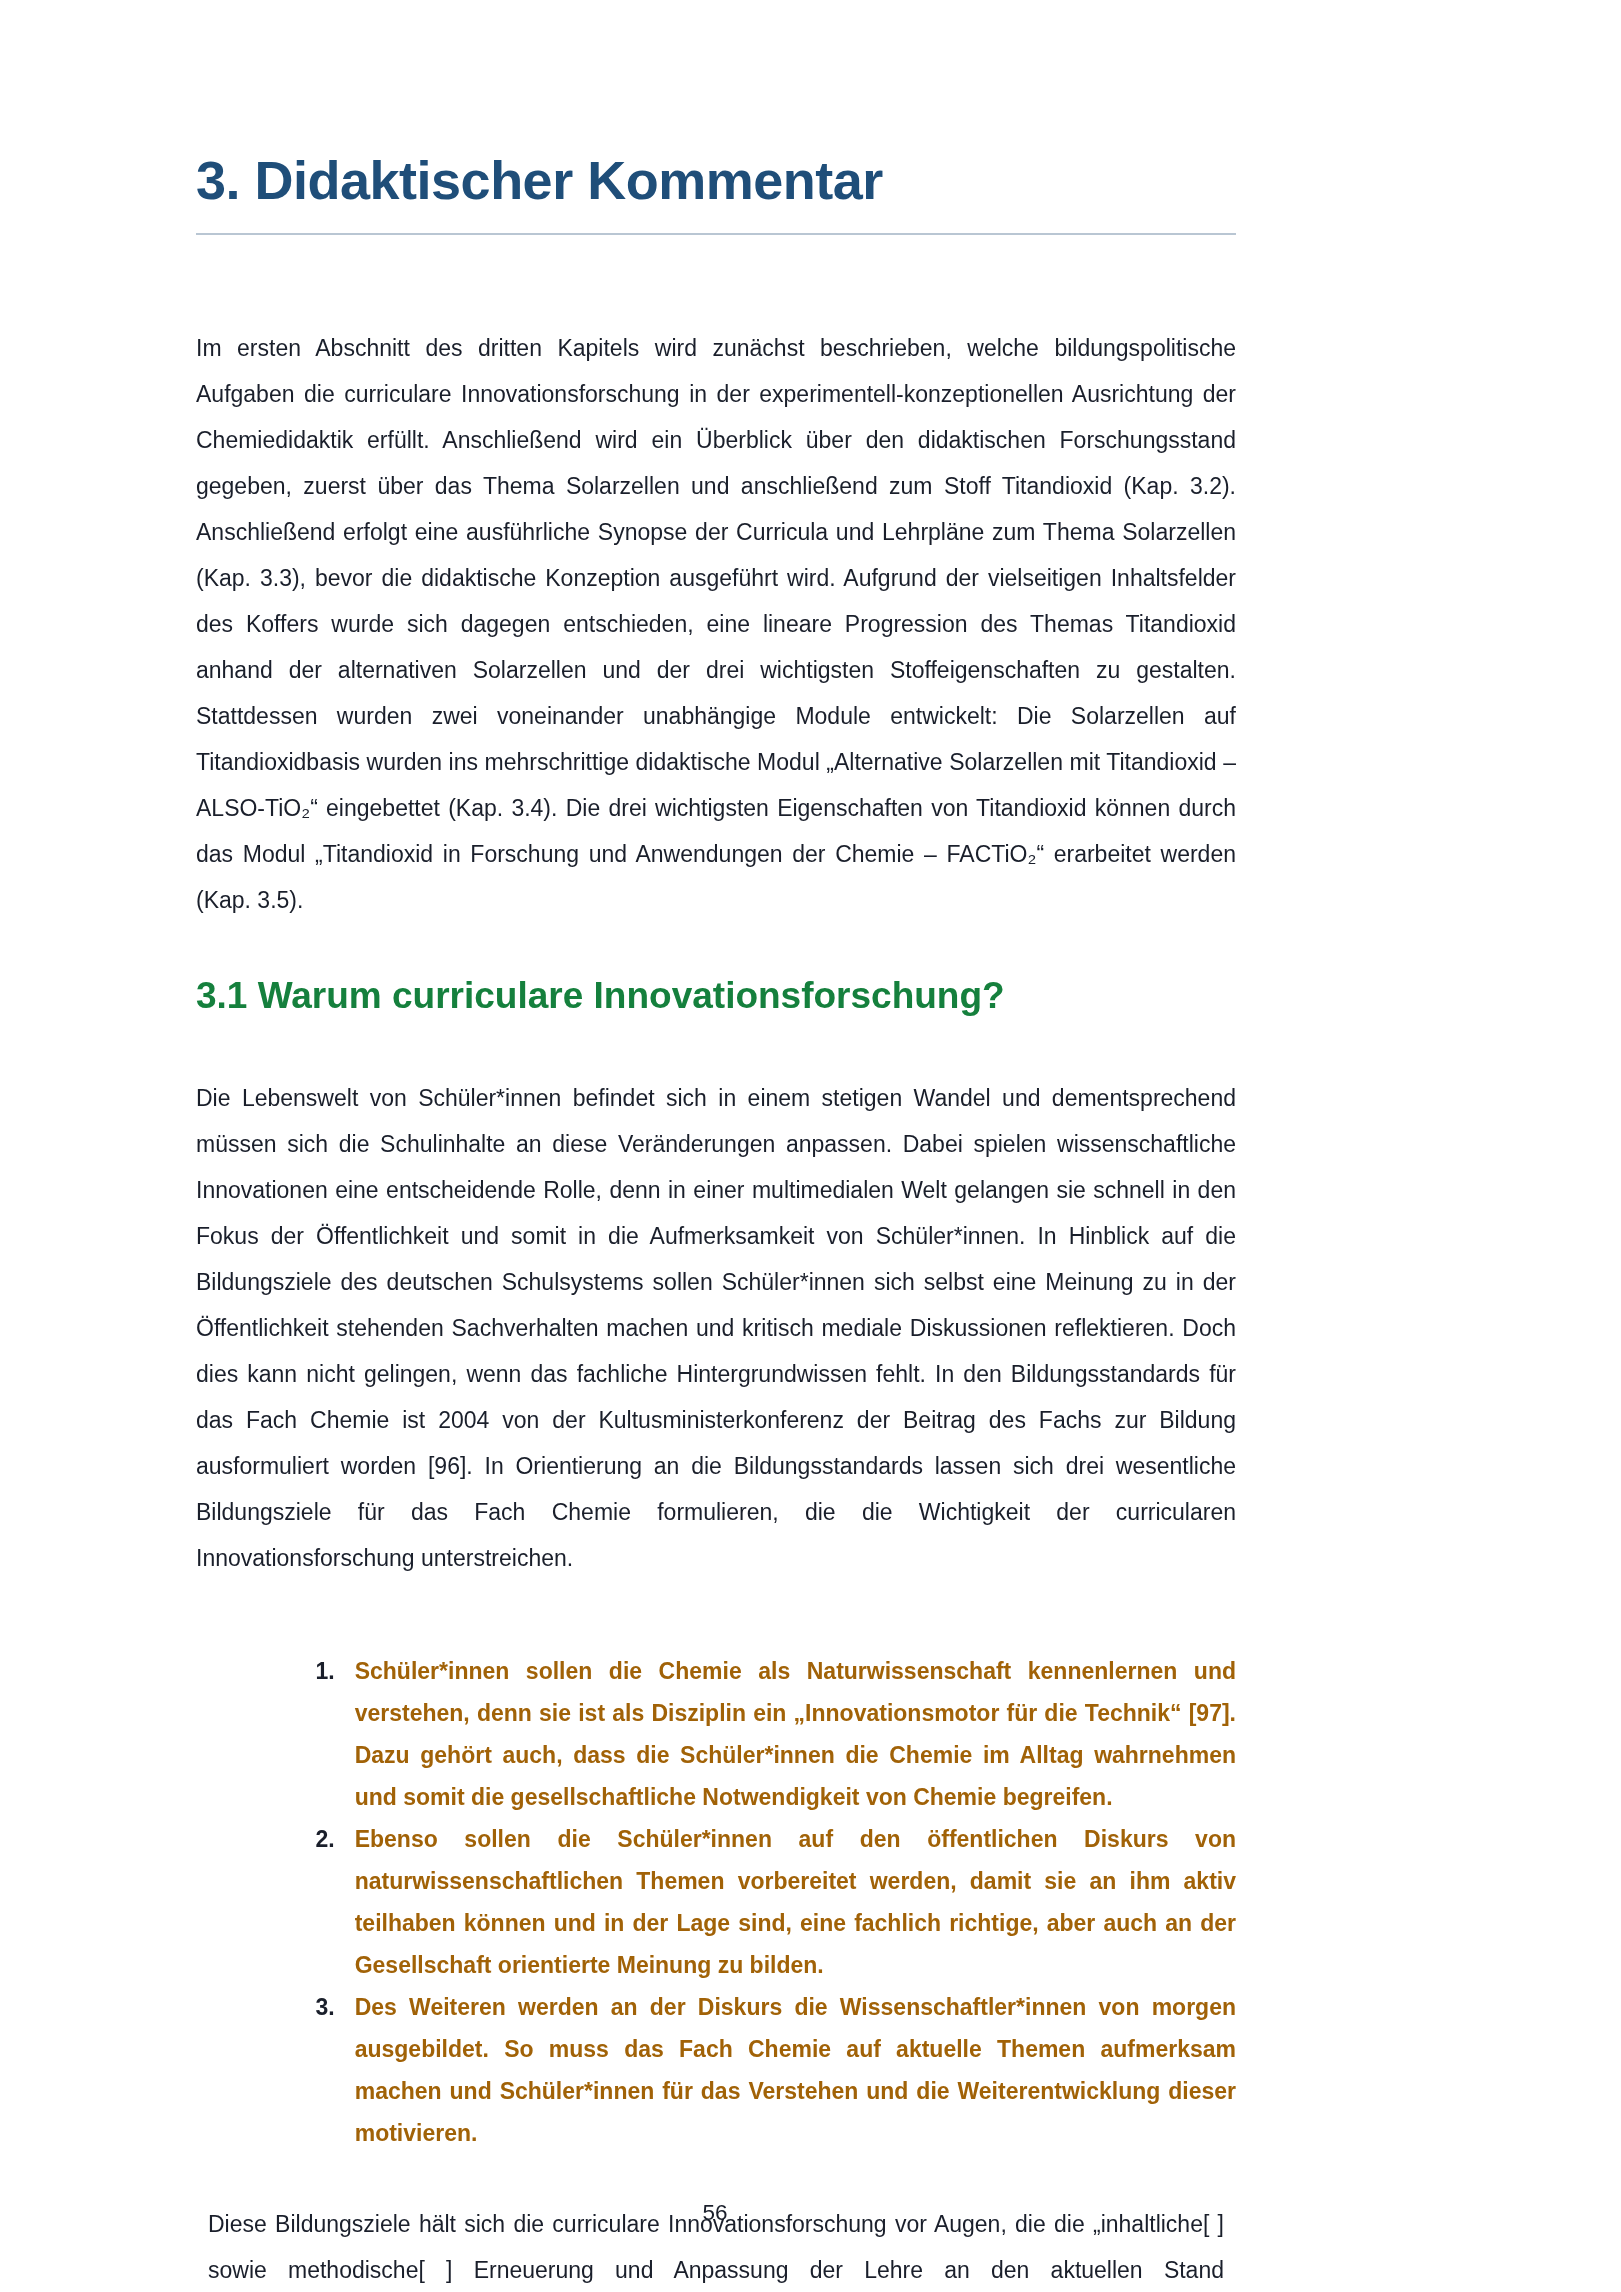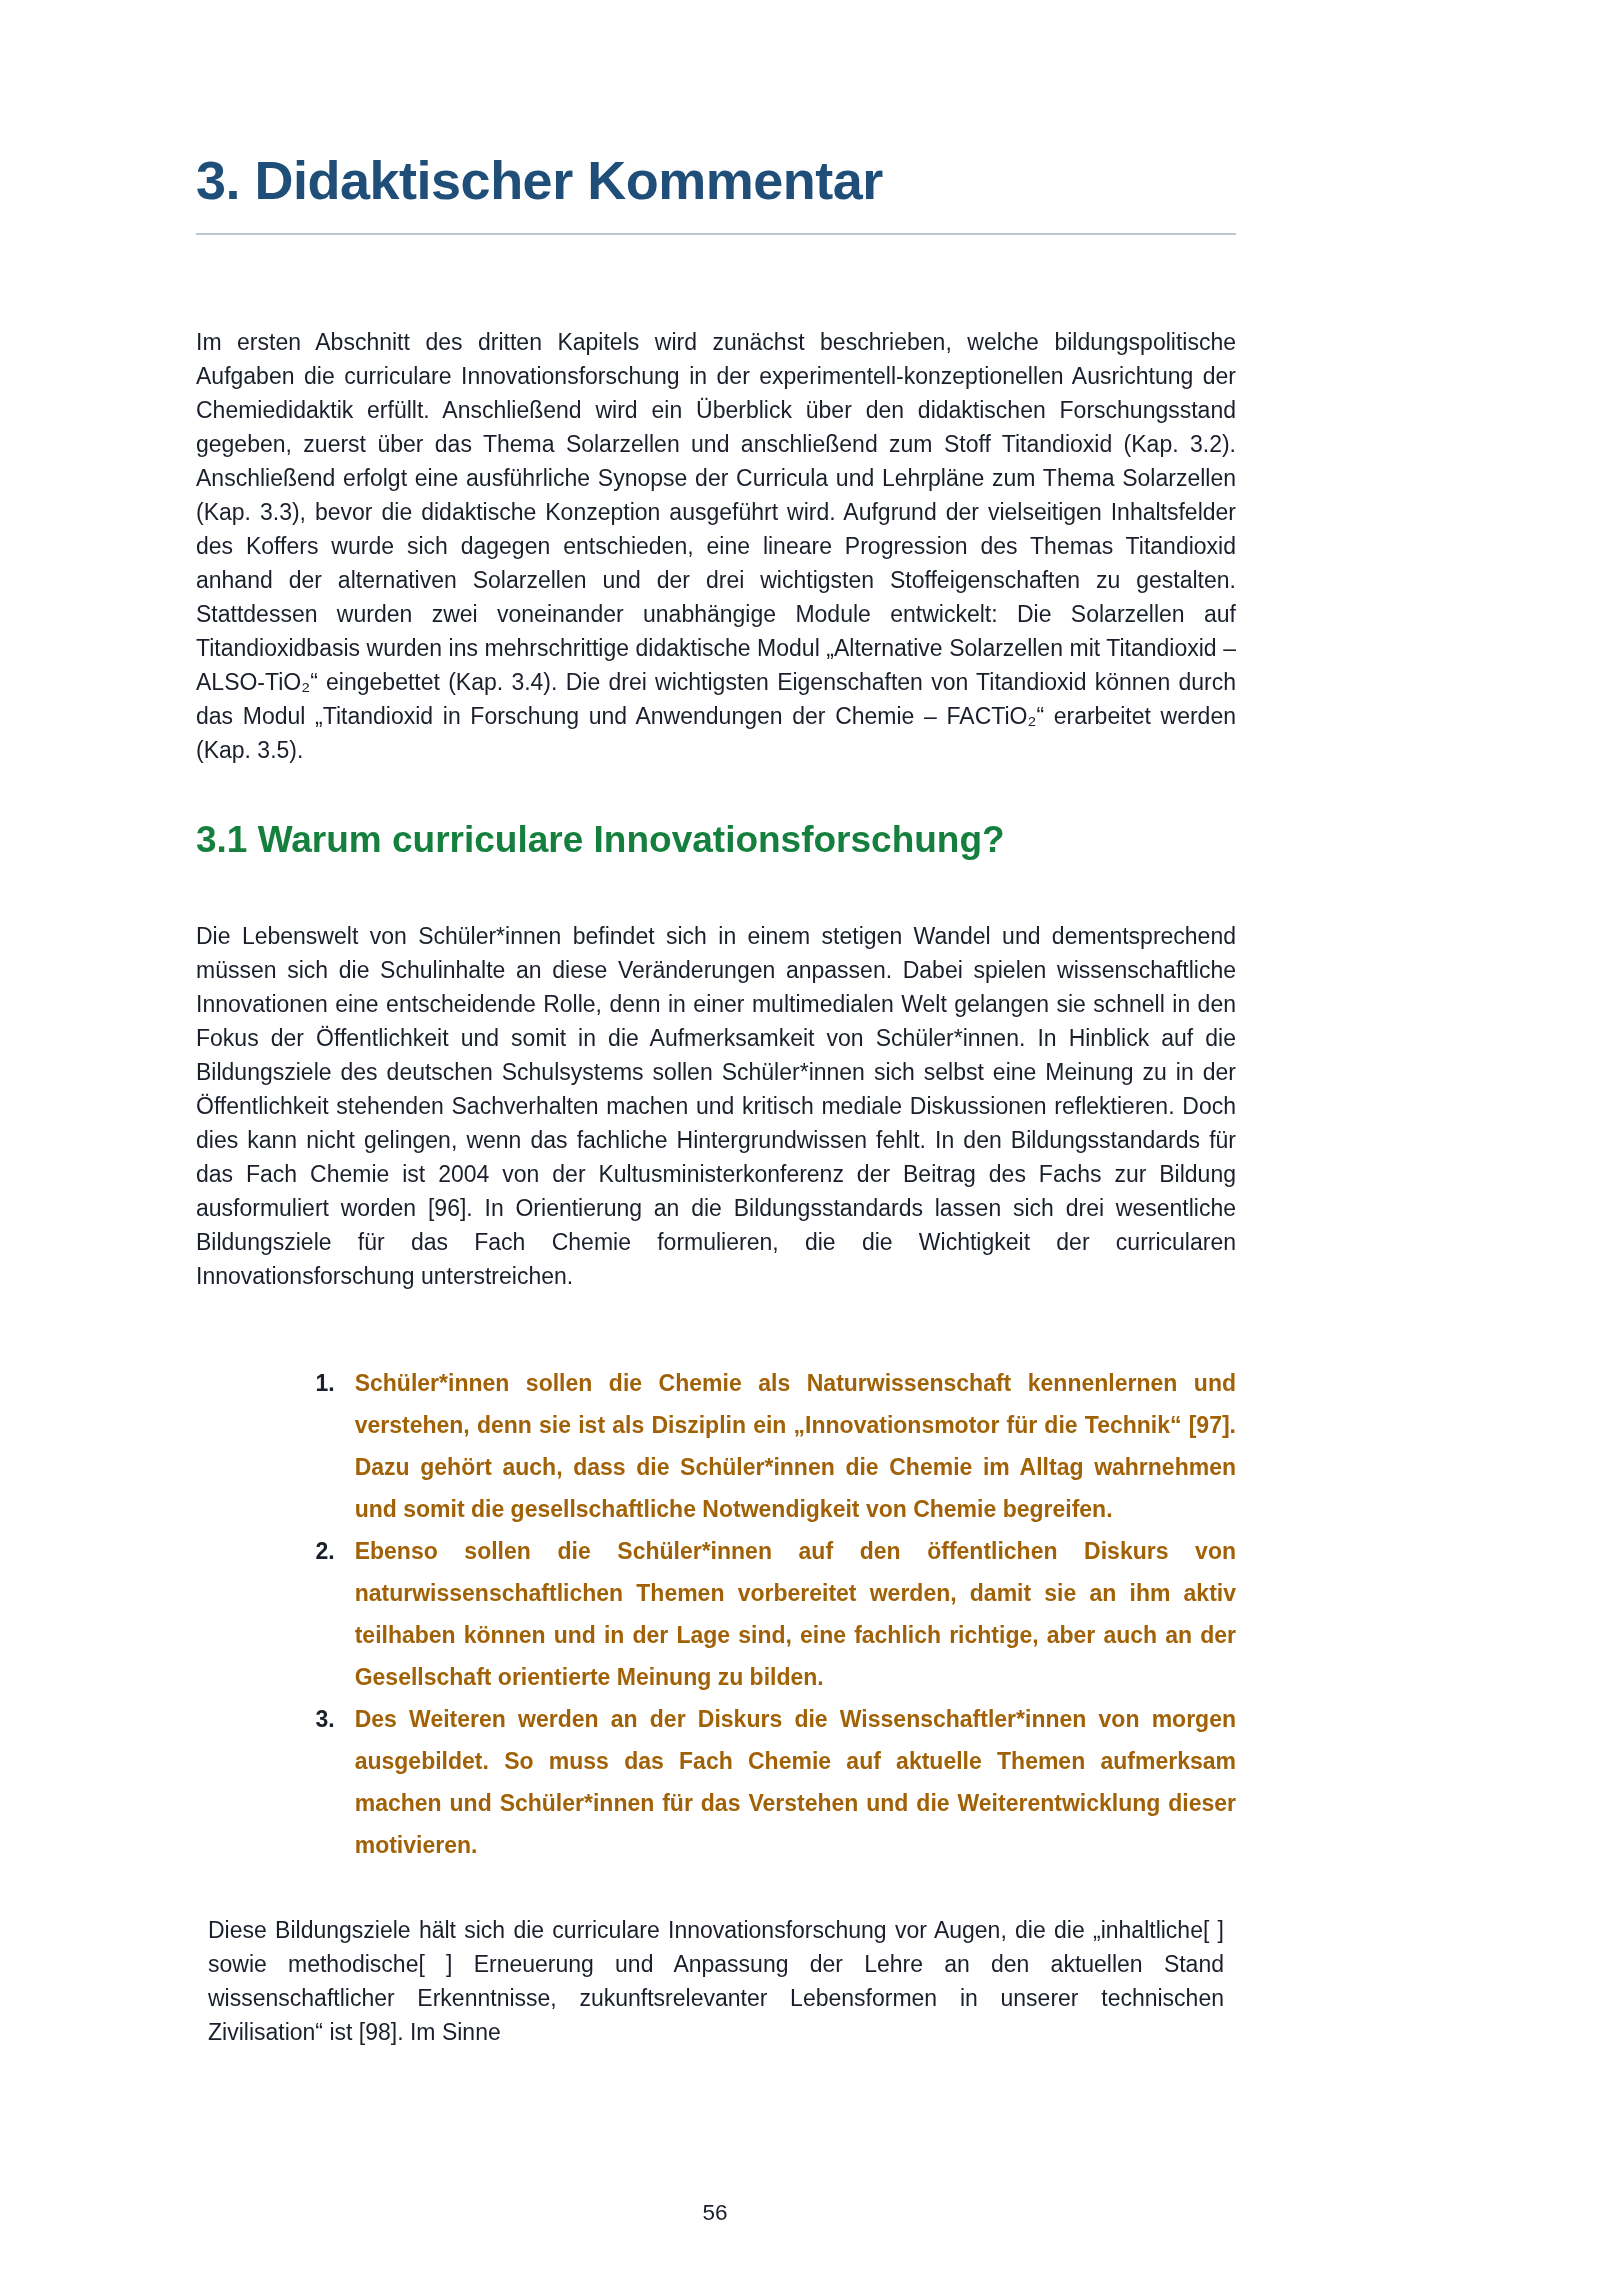--- a/index.html
+++ b/index.html
@@ -27,21 +27,21 @@
     letter-spacing: -0.5px;
   }
   .title-rule {
     border: none;
     border-top: 2px solid #b9c6d3;
     margin: 0 0 90px 0;
   }
   p.body-text {
     margin: 0 0 51px 0;
     font-size: 23px;
-    line-height: 34px;
+    line-height: 46px;
     text-align: justify;
     color: #1a1f2b;
   }
   h2.section-heading {
     margin: 11.8px 0 57px 0;
     font-size: 37px;
     line-height: 1.2;
     font-weight: 700;
     color: #15803d;
   }

